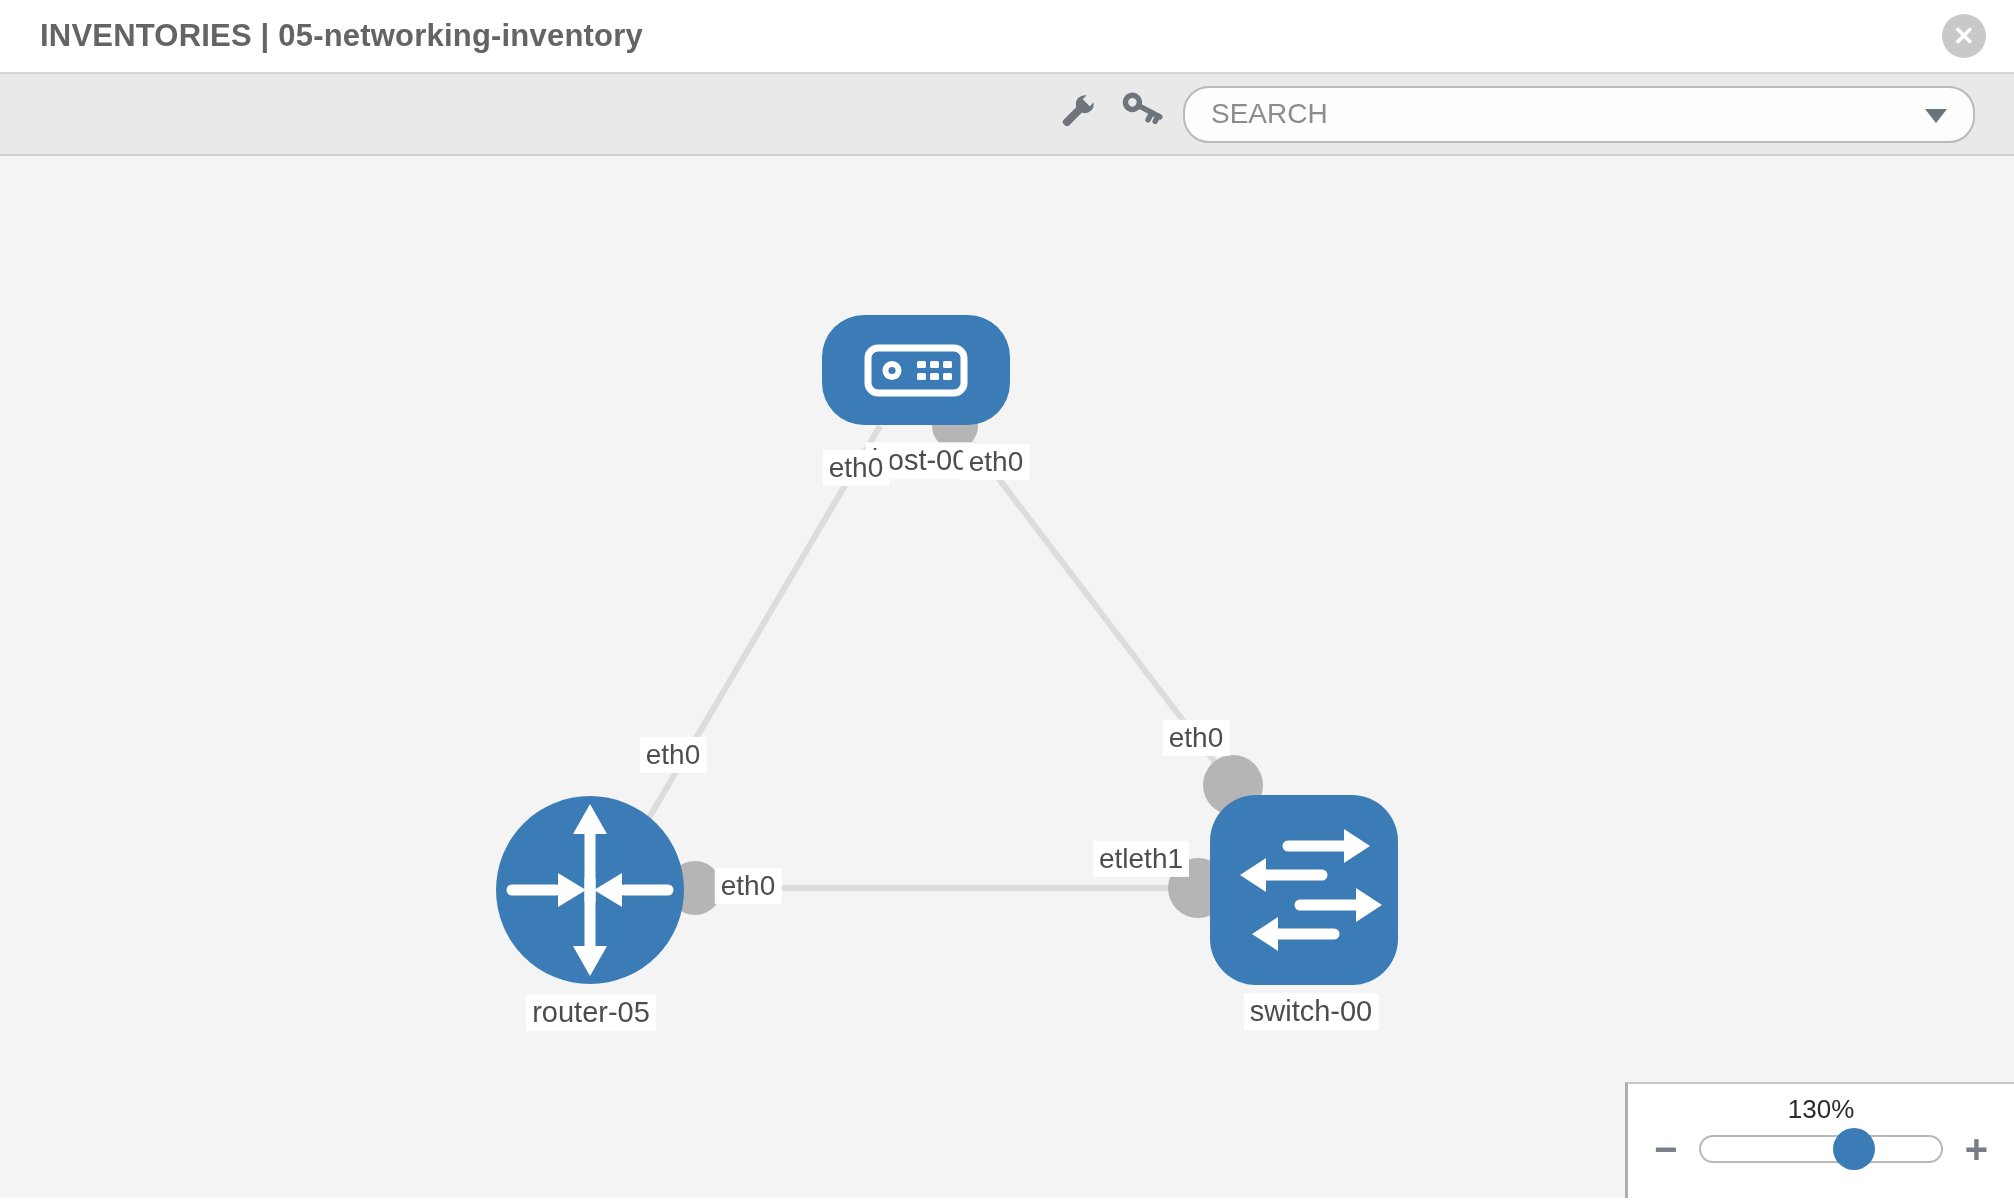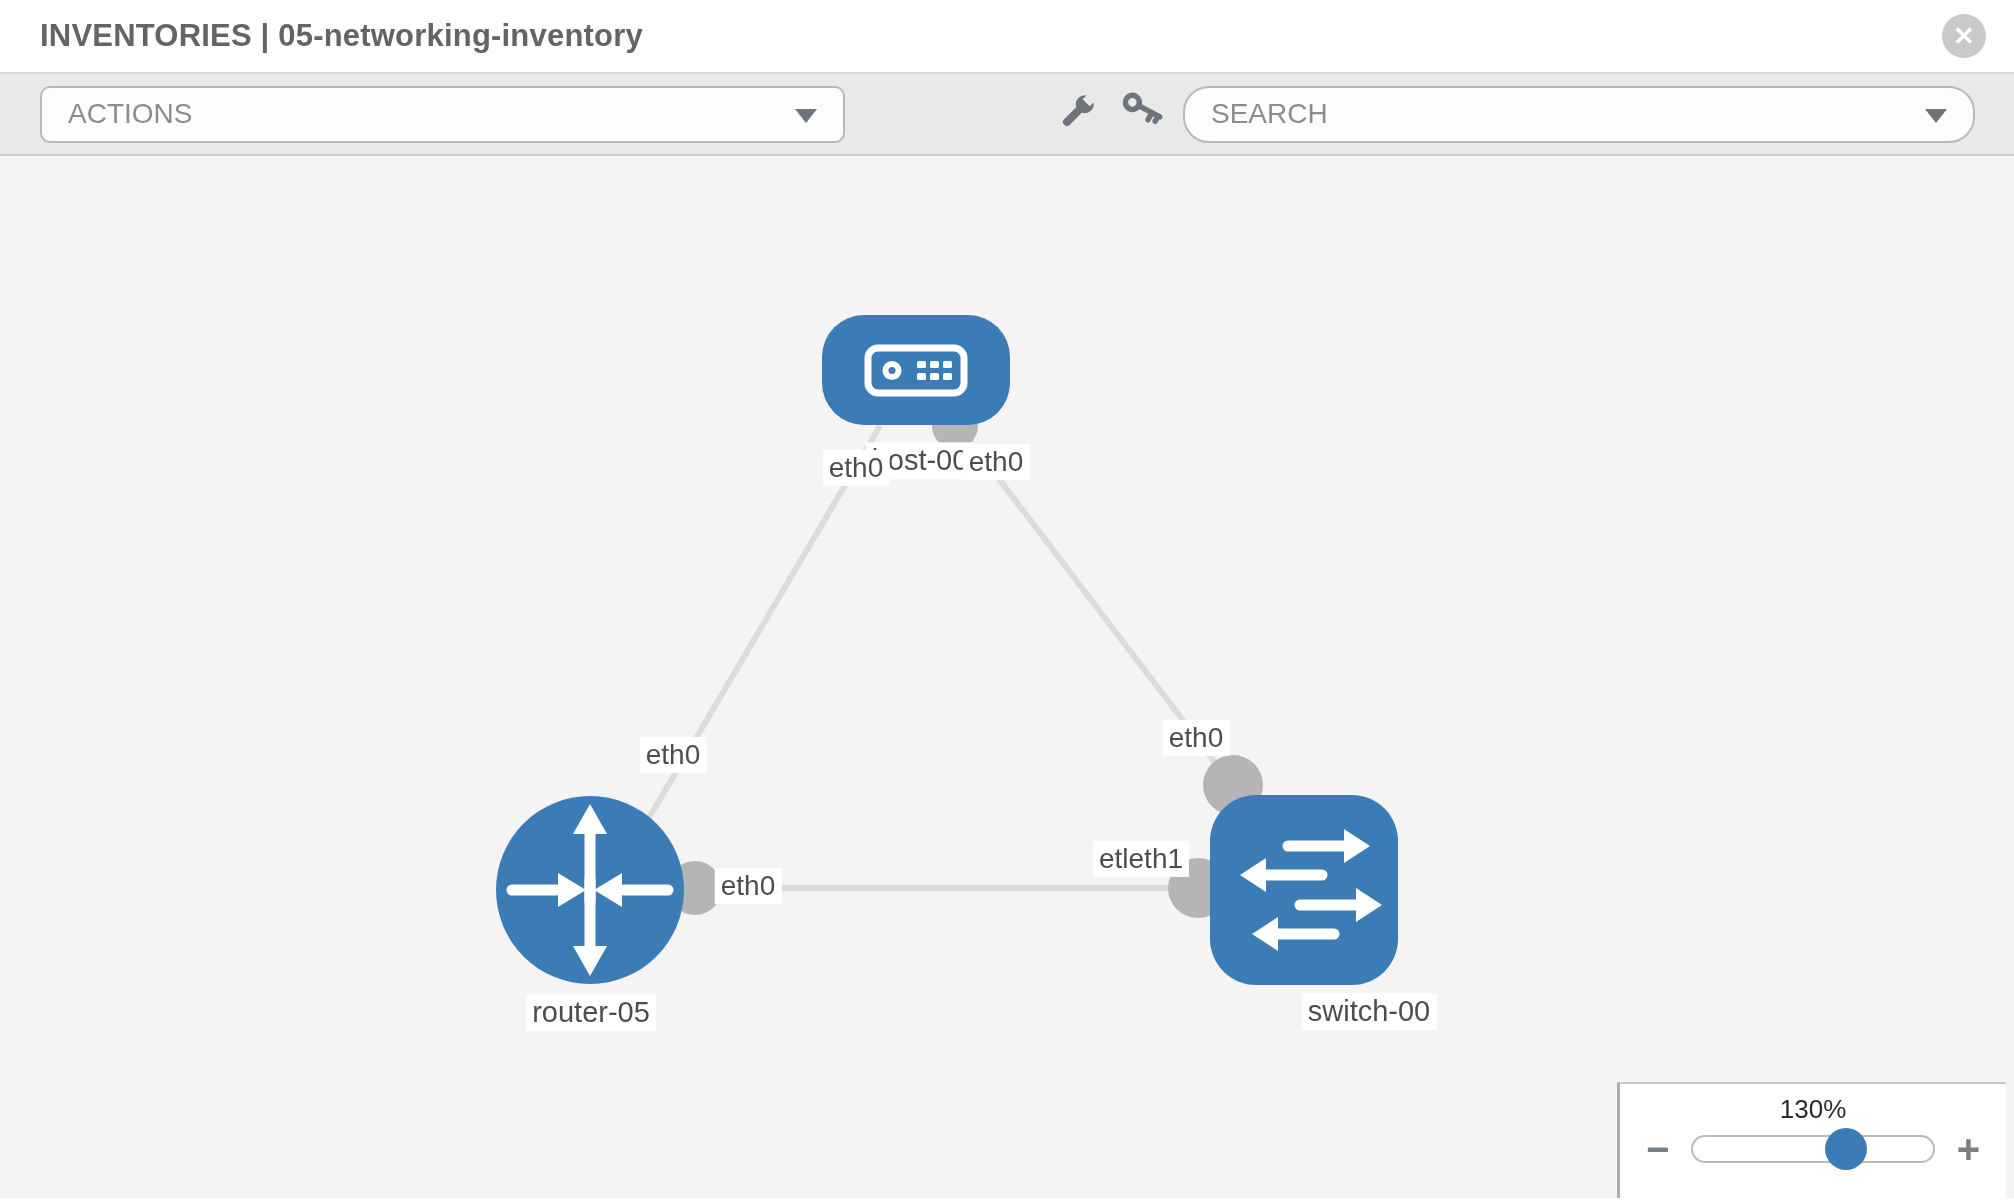--- a/index.html
+++ b/index.html
@@ -51,21 +51,21 @@
   .topo-svg{position:absolute;left:0;top:0;}
   .chip{
     position:absolute;transform:translate(-50%,-50%);
     background:#ffffff;color:#4d4d4d;white-space:nowrap;
     padding:2px 6px;line-height:1.15;
   }
   .chip.node-label{font-size:29px;}
   .chip.if-label{font-size:28px;}
   
   .zoom-panel{
-    position:absolute;right:8px;bottom:0;width:389px;height:116px;
+    position:absolute;right:0;bottom:0;width:389px;height:116px;
     background:#ffffff;border-left:3px solid #aeaeae;border-top:2px solid #c6c6c6;
     box-sizing:border-box;
   }
   .zoom-level{
     text-align:center;margin-top:10px;font-size:26px;color:#2b2b2b;
   }
   .zoom-row{
     display:flex;align-items:center;padding:6px 26px 0 26px;
   }
   .zoom-btn{
@@ -85,24 +85,20 @@
 <body>
 
 <div class="app-header">
   <div class="page-title">INVENTORIES | 05-networking-inventory</div>
   <div class="close-btn">
     <span>✕</span>
   </div>
 </div>
 
 <div class="toolbar">
-  <div class="dropdown dd-actions">
-    <span>ACTIONS</span>
-    <span class="caret"></span>
-  </div>
 
   <span class="tool-icon wrench">
     <svg width="44" height="44" viewBox="0 0 44 44">
       <g transform="rotate(45 22 22)" fill="#6e757c">
         <circle cx="22" cy="11" r="9"></circle>
         <rect x="17" y="0" width="10" height="9" fill="#e9e9e9"></rect>
         <rect x="18" y="15" width="8" height="25" rx="3.5"></rect>
       </g>
     </svg>
   </span>
@@ -181,21 +177,21 @@
         <line x1="1300" y1="749" x2="1356" y2="749"></line>
         <polygon points="1356,732 1356,766 1382,749" stroke="none"></polygon>
         <line x1="1334" y1="778" x2="1278" y2="778"></line>
         <polygon points="1278,761 1278,795 1252,778" stroke="none"></polygon>
       </g>
     </g>
   </svg>
 
   <div class="chip node-label" style="left:920px;top:305px;">host-00</div>
   <div class="chip node-label" style="left:591px;top:857px;">router-05</div>
-  <div class="chip node-label" style="left:1369px;top:856px;">switch-00</div>
+  <div class="chip node-label" style="left:1311px;top:856px;">switch-00</div>
 
   <div class="chip if-label" style="left:856px;top:312px;">eth0</div>
   <div class="chip if-label" style="left:996px;top:306px;">eth0</div>
   <div class="chip if-label" style="left:673px;top:599px;">eth0</div>
   <div class="chip if-label" style="left:1196px;top:582px;">eth0</div>
   <div class="chip if-label" style="left:748px;top:730px;">eth0</div>
   <div class="chip if-label" style="left:1141px;top:703px;">etleth1</div>
 
   <div class="zoom-panel">
     <div class="zoom-level">130%</div>

